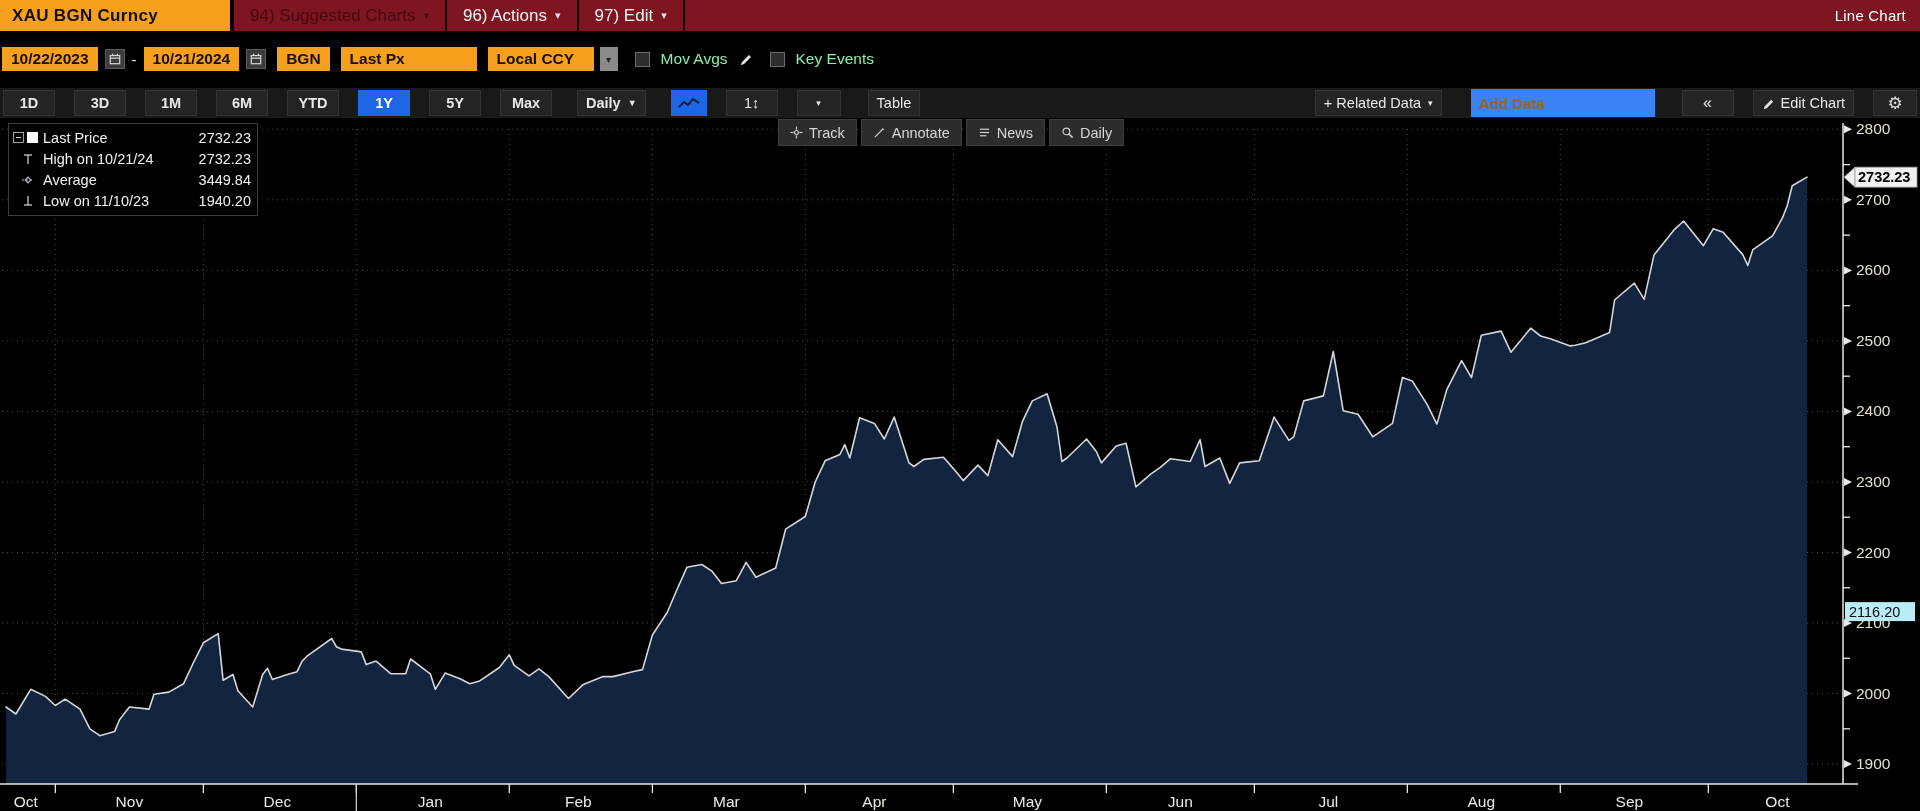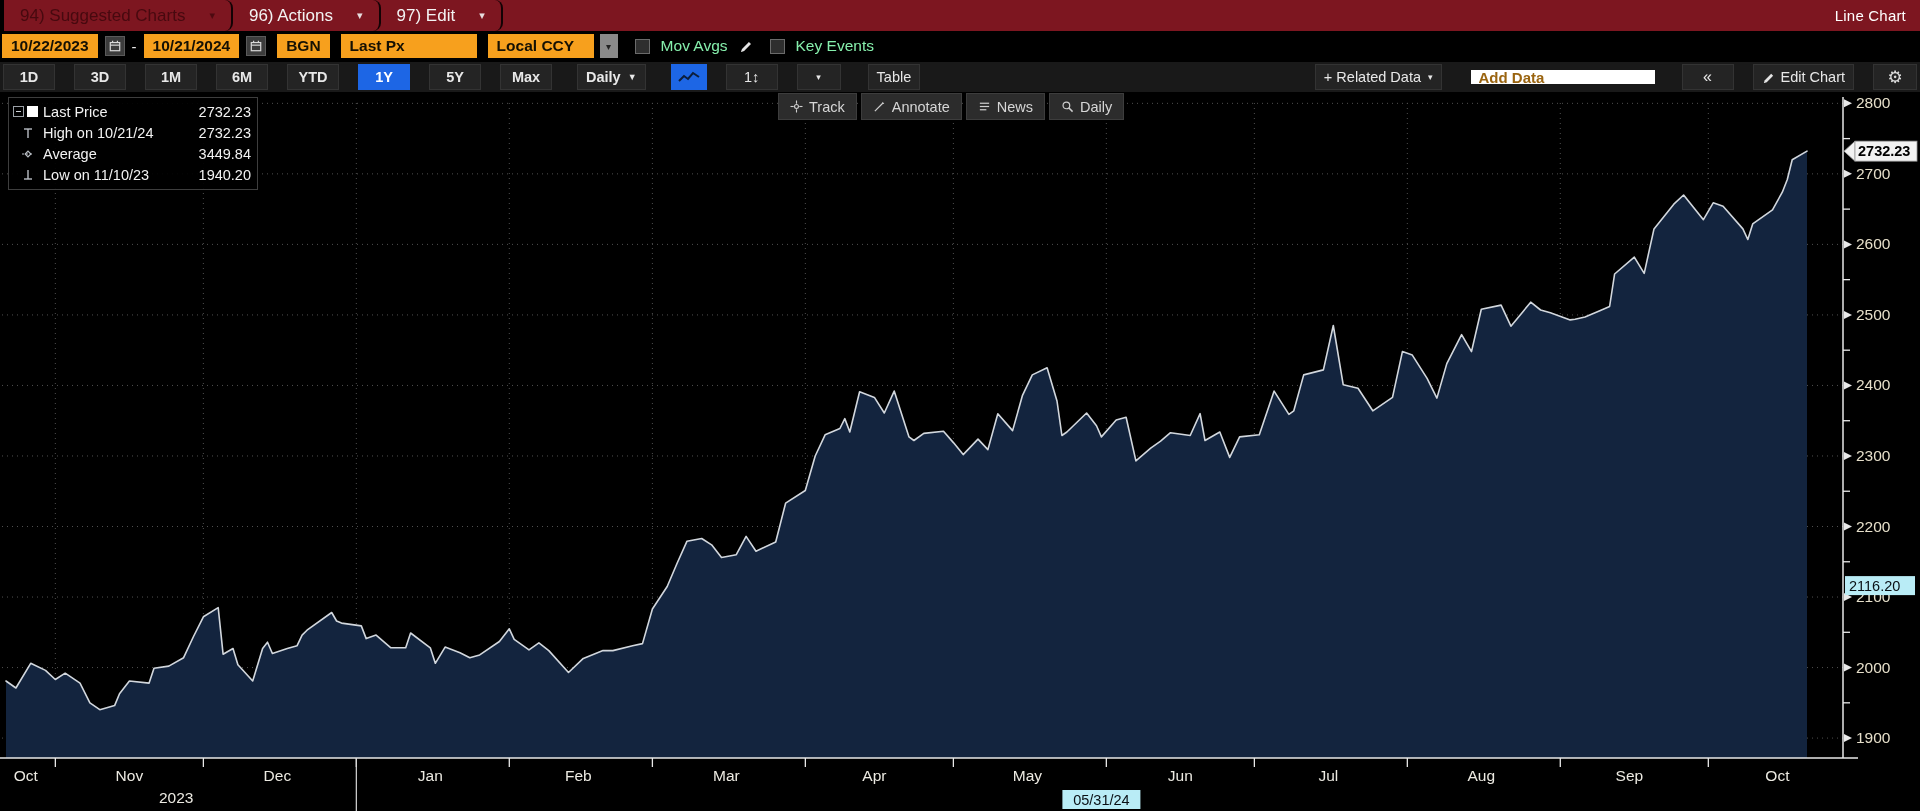--- a/index.html
+++ b/index.html
@@ -1,45 +1,45 @@
 <!DOCTYPE html>
 <html><head>
 <meta charset="utf-8">
 <style>
   html,body{margin:0;padding:0;background:#000;width:1920px;height:811px;overflow:hidden;
     font-family:"Liberation Sans","DejaVu Sans",sans-serif;-webkit-font-smoothing:antialiased;}
   .bar1{height:31px;background:#000;display:flex;align-items:stretch;}
   .ticker{background:#f7a01d;color:#101010;font-size:17px;font-weight:bold;display:flex;align-items:center;
     padding:0 12px;width:206px;letter-spacing:.3px;}
   .red-rest{flex:1;background:#7d1620;display:flex;align-items:stretch;margin-left:4px;}
-  .menu{display:flex;align-items:center;gap:24px;padding:0 16px;color:#f3f3f3;font-size:17px;border-right:2px solid #120204;cursor:default;border-radius:8px;}
+  .menu{display:flex;align-items:center;gap:8px;padding:0 16px;color:#f3f3f3;font-size:17px;border-right:2px solid #120204;cursor:default;}
   .menu.dim{color:#47090f;}
   .menu .caret{font-size:11px;opacity:.9;}
   .menu.dim .caret{color:#47090f;}
   .spacer{flex:1;}
   .view-label{display:flex;align-items:center;color:#fff;font-size:15px;padding:0 14px;font-weight:normal;letter-spacing:.2px;text-align:right;}
 
-  .bar2{height:30px;background:#000;display:flex;align-items:center;gap:5px;padding:0 2px;}
+  .bar2{height:30px;background:#000;display:flex;align-items:center;gap:5px;padding:13px 2px;}
   .amber{background:#f7a01d;color:#151003;height:24px;display:flex;align-items:center;padding:0 9px;font-size:15.5px;font-weight:bold;}
   .calbtn{width:18px;height:18px;background:#3c3c3c;border:1px solid #5a5a5a;display:flex;align-items:center;justify-content:center;margin-left:2px;}
   .dash{color:#e8e8e8;font-size:15px;padding:0 2px;}
   .graybtn{width:18px;height:24px;background:#8a8a8a;color:#222;display:flex;align-items:center;justify-content:center;font-size:10px;margin-left:1px;}
   .chk{width:13px;height:13px;background:#2e2e2e;border:1px solid #6b6b6b;margin:0 6px 0 12px;}
   .chklabel{color:#86efac;font-size:15.5px;}
   .pencil{margin-left:6px;display:flex;align-items:center;}
 
   .bar3{height:30px;background:#191919;display:flex;align-items:center;gap:19px;padding:0 3px;border-top:1px solid #000;}
   .tb{height:24px;min-width:34px;background:#242424;border:1px solid #333;color:#e8e8e8;font-size:14.5px;
     display:flex;align-items:center;justify-content:center;padding:0 8px;font-weight:bold;}
   .tb.active{background:#1d66e5;border-color:#1d66e5;color:#ffffff;}
   .tb .tri{font-size:9px;margin-left:7px;}
   .iconbox{height:24px;width:34px;display:flex;align-items:center;justify-content:center;border:1px solid #333;background:#242424;}
   .iconbox.active{background:#1d66e5;border-color:#1d66e5;}
   .rd{margin-left:auto;}
-  .addinput{height:14px;width:168px;background:#ffffff;border:none;outline:none;font-size:15px;color:#3c2703;padding:0 8px;font-family:inherit;font-weight:bold;}
+  .addinput{height:28px;width:168px;background:#3b82f6;border:none;outline:none;font-size:15px;color:#3c2703;padding:0 8px;font-family:inherit;font-weight:bold;}
   .addinput::placeholder{color:#9a6410;opacity:1;}
   .gear{font-family:"DejaVu Sans",sans-serif;color:#dcdcdc;font-size:17px;}
 
   .chart-region{position:relative;width:1920px;height:720px;background:#000;}
   .chart-region svg text{font-family:"Liberation Sans","DejaVu Sans",sans-serif;}
 
   .legend{position:absolute;left:8px;top:5px;width:238px;background:rgba(0,0,0,.92);
     border:1px solid #3e3e3e;padding:3px 6px 4px 4px;z-index:3;}
   .lrow{display:flex;align-items:center;height:21px;color:#f2f2f2;font-size:14.5px;}
   .lrow .ic{width:30px;display:flex;align-items:center;gap:3px;flex:none;}
@@ -50,20 +50,21 @@
   .swatch{width:11px;height:11px;background:#fff;}
 
   .ctools{position:absolute;left:778px;top:1px;display:flex;gap:4px;z-index:3;}
   .ctool{height:25px;background:#2c2c2c;border:1px solid #3d3d3d;color:#d6d6d6;font-size:14.5px;
     display:flex;align-items:center;gap:6px;padding:0 11px;}
 </style>
 </head>
 <body>
 
 <div class="bar1">
+  <div class="ticker">XAU BGN Curncy</div>
   <div class="red-rest">
     <div class="menu dim">
       <span>94) Suggested Charts</span>
       <span class="caret">▾</span>
     </div>
     <div class="menu">
       <span>96) Actions</span>
       <span class="caret">▾</span>
     </div>
     <div class="menu">

